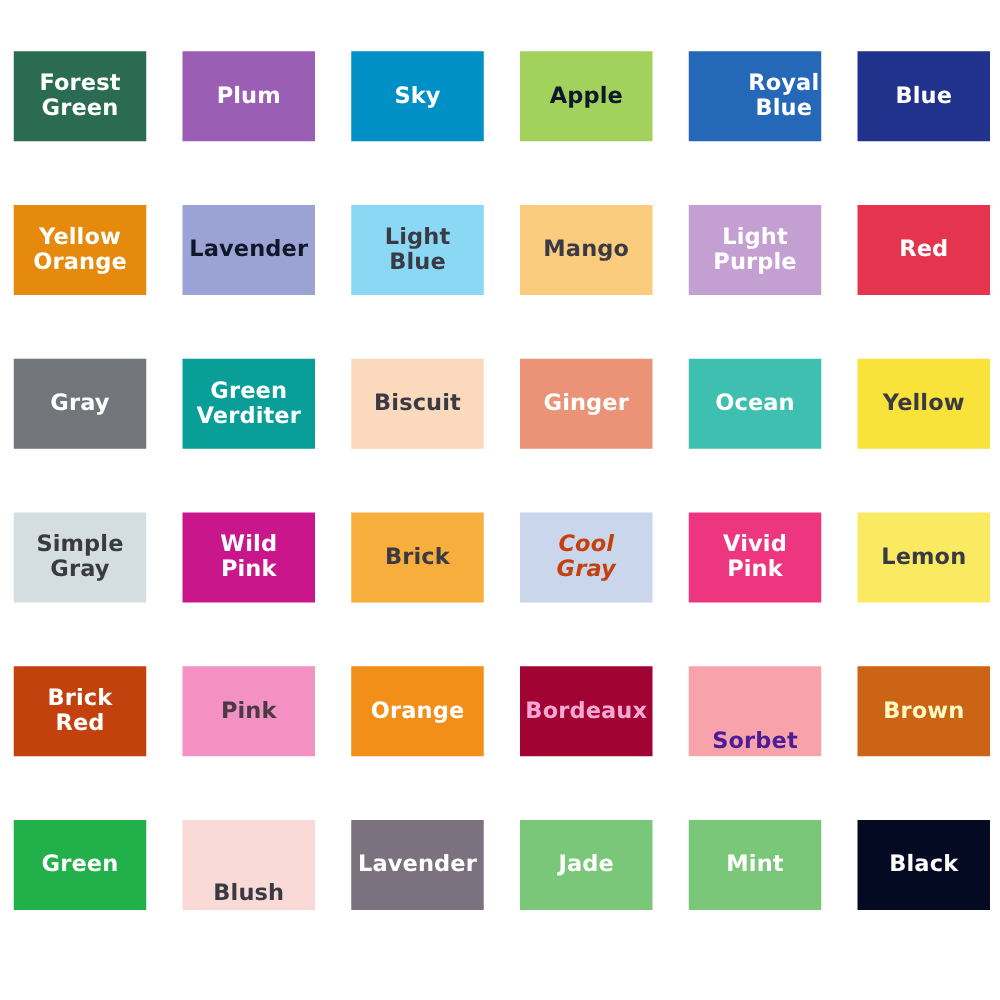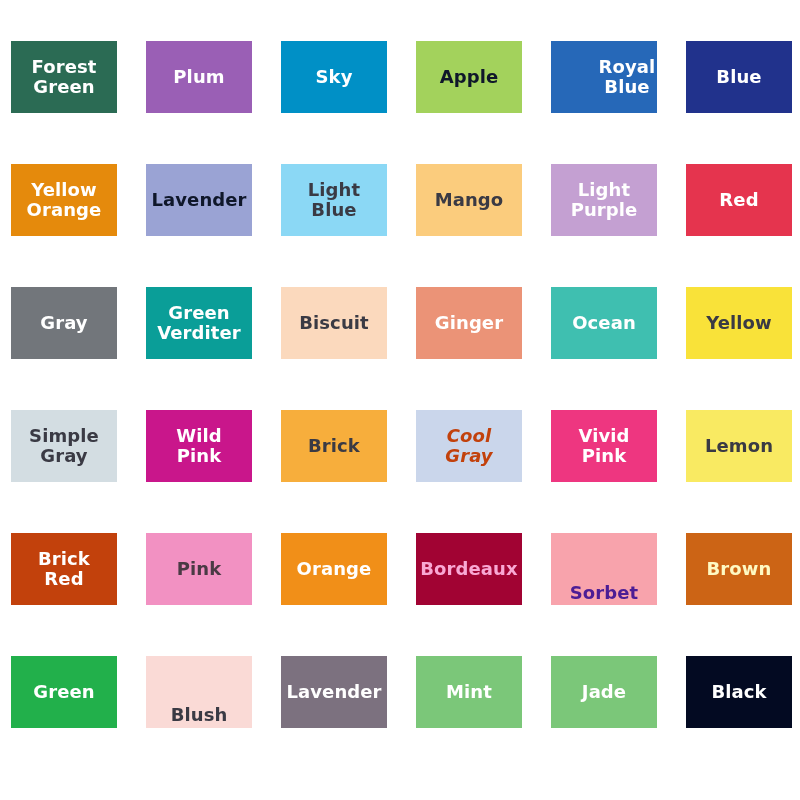--- a/index.html
+++ b/index.html
@@ -159,21 +159,21 @@
     <div class="swatch" style="background: rgb(34, 176, 75);">
       <span class="swatch-label" style="color: rgb(255, 255, 255);">Green</span>
     </div>
     <div class="swatch" style="background: rgb(250, 218, 214);">
       <span class="swatch-label" style="color: rgb(58, 58, 68); margin-top: 47px;">Blush</span>
     </div>
     <div class="swatch" style="background: rgb(124, 113, 127);">
       <span class="swatch-label" style="color: rgb(255, 255, 255);">Lavender</span>
     </div>
     <div class="swatch" style="background: rgb(123, 199, 121);">
-      <span class="swatch-label" style="color: rgb(255, 255, 255);">Mint</span>
+      <span class="swatch-label" style="color: rgb(255, 255, 255);">Jade</span>
     </div>
     <div class="swatch" style="background: rgb(123, 199, 121);">
-      <span class="swatch-label" style="color: rgb(255, 255, 255);">Jade</span>
+      <span class="swatch-label" style="color: rgb(255, 255, 255);">Mint</span>
     </div>
     <div class="swatch" style="background: rgb(3, 10, 34);">
       <span class="swatch-label" style="color: rgb(255, 255, 255);">Black</span>
     </div>
   </div>
 
 </body></html>

